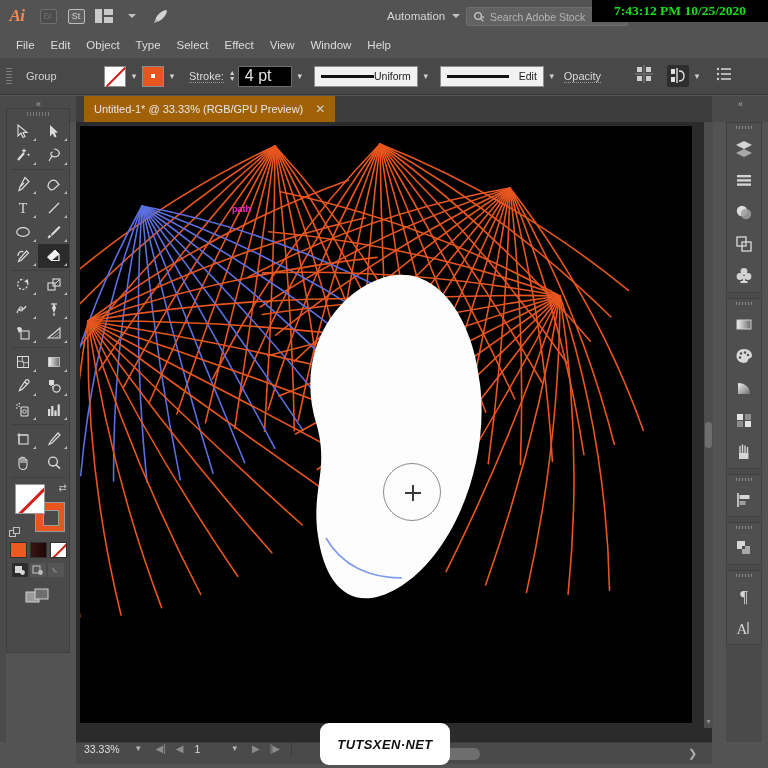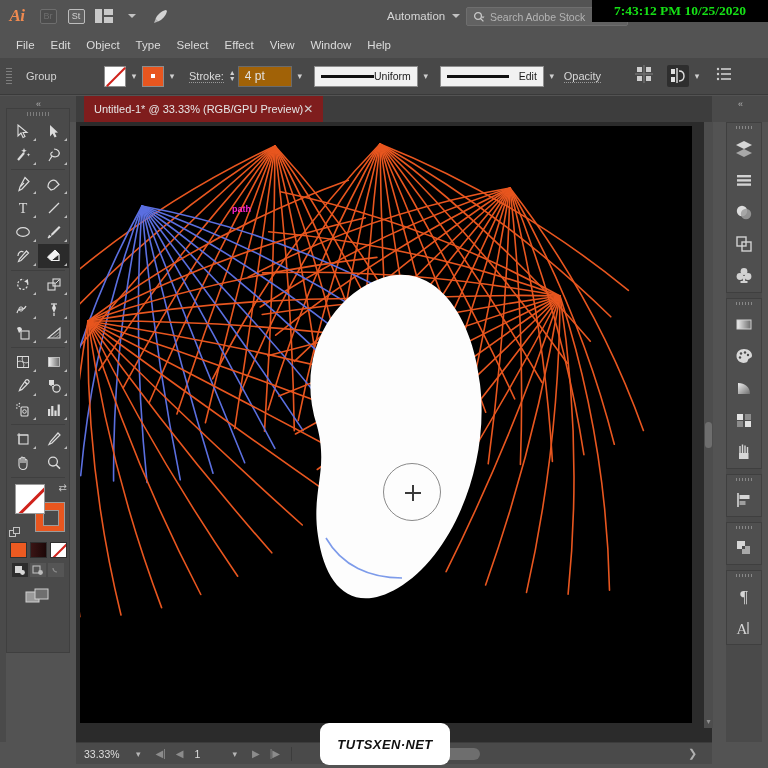--- a/index.html
+++ b/index.html
@@ -88,41 +88,41 @@
   .swatch-stroke i { width: 8px; height: 8px; background: #fff; border: 2px solid #e8561f; }
   .cb-chev {
     width: 16px; height: 21px; display: flex; align-items: center; justify-content: center;
     color: #cfcfcf; font-size: 9px;
   }
   .stroke-label {
     color: #dcdcdc; font-size: 11px; border-bottom: 1px dotted #9a9a9a; margin: 0 5px 0 9px;
   }
   .spin { display: flex; flex-direction: column; color: #cfcfcf; font-size: 7px; line-height: 6px; margin-right: 2px; }
   .field {
-    height: 21px; background: #a16207; border: 1px solid #6b6b6b; color: #e3e3e3;
-    font-size: 12px; display: flex; align-items: center; padding: 0 6px; min-width: 54px;
+    height: 21px; background: #000000; border: 1px solid #6b6b6b; color: #e3e3e3;
+    font-size: 16px; display: flex; align-items: center; padding: 0 6px; min-width: 54px;
   }
   .profile {
     height: 21px; background: #f2f2f2; border: 1px solid #8d8d8d; display: flex;
     align-items: center; justify-content: space-between; padding: 0 6px; gap: 0;
   }
   .profile .line { width: 62px; height: 3px; background: #111; }
   .profile .pname { color: #1b1b1b; font-size: 10.5px; }
   .opacity-lbl { color: #d8d8d8; font-size: 11px; border-bottom: 1px dotted #9a9a9a; margin-left: 4px; }
   .cb-icon { width: 22px; height: 22px; margin-left: 10px; position: relative; }
   .cb-icon.active { background: #2e2e2e; border-radius: 2px; }
 
   
   .tabbar {
     position: absolute; left: 76px; top: 96px; width: 636px; height: 26px;
     background: #3d3d3d;
   }
   .doctab {
-    position: absolute; left: 8px; top: 0; height: 26px; background: #7f1d1d;
-    display: flex; align-items: center; padding: 0 10px; 
+    position: absolute; left: 8px; top: 0; height: 26px; background: #a16207;
+    display: flex; align-items: center; padding: 0 10px; gap: 12px;
   }
   .doctab .tname { color: #e6e6e6; font-size: 11px; white-space: nowrap; }
   .doctab .x { color: #cfcfcf; font-size: 12px; }
   .collapse-l, .collapse-r {
     position: absolute; top: 96px; height: 26px; background: #4a4a4a;
     color: #b0b0b0; font-size: 9px; display: flex; align-items: flex-start; justify-content: center;
     padding-top: 3px; letter-spacing: -1px;
   }
   .collapse-l { left: 0; width: 76px; }
   .collapse-r { left: 712px; width: 56px; }
@@ -217,21 +217,21 @@
     background: #4d4d4d;
   }
   .vthumb { position: absolute; left: 1px; top: 300px; width: 7px; height: 26px;
     background: #6e6e6e; border-radius: 4px; }
   .vcaret { position: absolute; left: 0; bottom: 2px; width: 9px; text-align: center;
     color: #909090; font-size: 8px; }
 
   
   .statusbar {
     position: absolute; left: 76px; top: 742px; width: 636px; height: 22px;
-    background: #4a4a4a; display: flex; align-items: center; border-top: 1px solid #3c3c3c;
+    background: #4a4a4a; display: flex; align-items: flex-start; border-top: 1px solid #3c3c3c;
   }
   .zoomfield { color: #dedede; font-size: 10.5px; margin-left: 8px; width: 42px; }
   .sb-chev { color: #b6b6b6; font-size: 9px; margin: 0 10px; }
   .navbtn { color: #8c8c8c; font-size: 10px; margin: 0 5px; }
   .pagefield { color: #dedede; font-size: 10.5px; margin: 0 6px; min-width: 22px; }
   .hsep { width: 1px; height: 14px; background: #3c3c3c; margin: 0 6px; }
   .hthumb { position: absolute; left: 356px; top: 5px; width: 48px; height: 12px;
     background: #6e6e6e; border-radius: 6px; }
   .harrow { position: absolute; color: #b0b0b0; font-size: 11px; top: 4px; }
 

